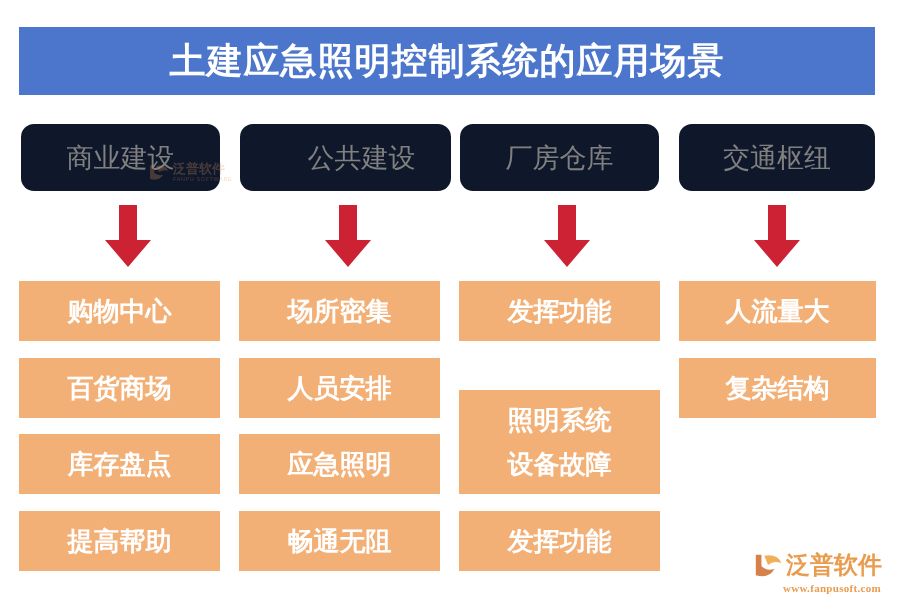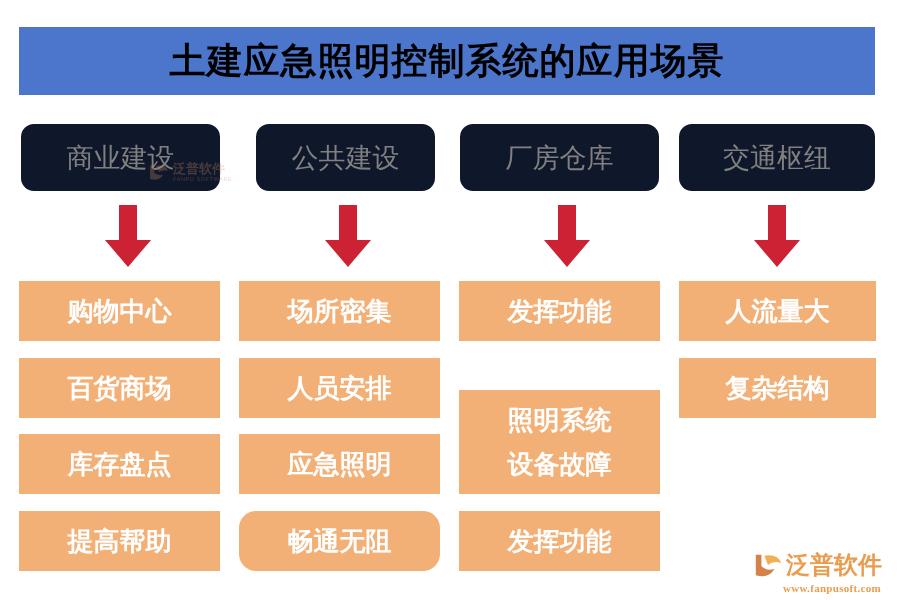--- a/index.html
+++ b/index.html
@@ -28,21 +28,21 @@
     left: 19px;
     top: 27px;
     width: 856px;
     height: 68px;
     background: #4B76CB;
     display: flex;
     align-items: center;
     justify-content: center;
   }
   .title-text {
-    color: #000000;
+    color: #ffffff;
     font-size: 36px;
     font-weight: bold;
     letter-spacing: 1px;
     font-family: Liberation Serif, serif;
     white-space: nowrap;
   }
 
   
   .cat-row {
     position: absolute;
@@ -156,21 +156,21 @@
 <div id="canvas">
 
   <div class="title-bar">
     <div class="title-text">土建应急照明控制系统的应用场景</div>
   </div>
 
   <div class="cat-row">
     <div class="cat-box" style="left:21px;  width:199px;">
       <span class="cat-label">商业建设</span>
     </div>
-    <div class="cat-box" style="left:256px; width:179px;">
+    <div class="cat-box" style="left:240px; width:179px;padding-left:32px;">
       <span class="cat-label">公共建设</span>
     </div>
     <div class="cat-box" style="left:460px; width:199px;">
       <span class="cat-label">厂房仓库</span>
     </div>
     <div class="cat-box" style="left:679px; width:196px;">
       <span class="cat-label">交通枢纽</span>
     </div>
   </div>
 
@@ -227,21 +227,21 @@
   <div class="item-box" style="left:239px; top:434px; width:201px;">
     <span class="item-label">应急照明</span>
   </div>
   <div class="item-box" style="left:459px; top:434px; width:201px;">
     <span class="item-label">设备故障</span>
   </div>
 
   <div class="item-box" style="left:19px;  top:511px; width:201px;">
     <span class="item-label">提高帮助</span>
   </div>
-  <div class="item-box" style="left:239px; top:511px; width:201px;border-radius:17px;">
+  <div class="item-box" style="left:239px; top:511px; width:201px;">
     <span class="item-label">畅通无阻</span>
   </div>
   <div class="item-box" style="left:459px; top:511px; width:201px;">
     <span class="item-label">发挥功能</span>
   </div>
 
   <div class="wm-small">
     <svg class="wm-mark" viewBox="0 0 32 32" xmlns="http://www.w3.org/2000/svg">
       <path d="M3 6 L3 26 Q16 30 22 20 Q14 22 9 17 L9 6 Z" fill="#C98A5E"></path>
       <path d="M12 7 Q26 5 29 14 Q22 12 16 16 Z" fill="#C98A5E"></path>

